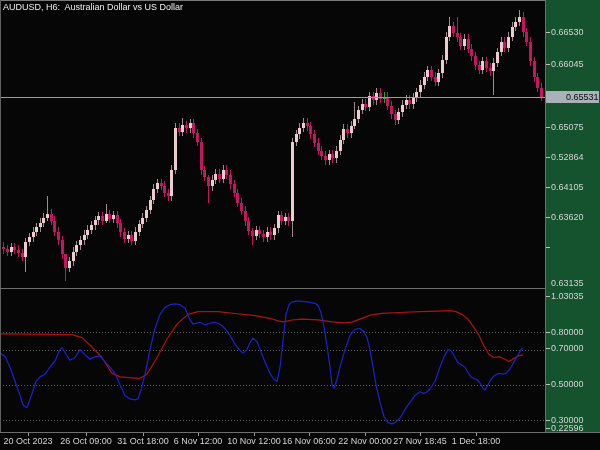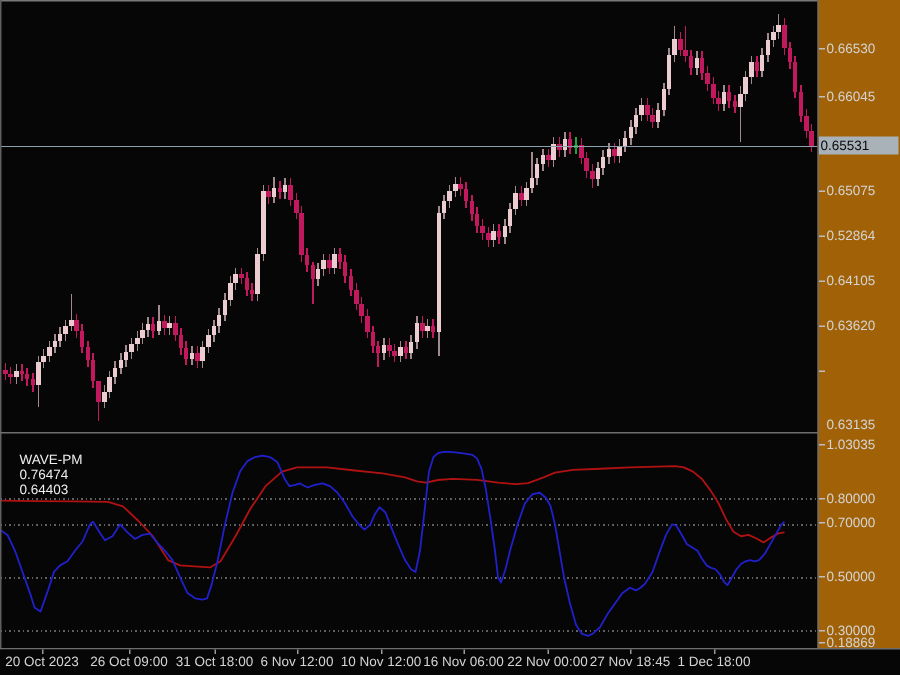--- a/index.html
+++ b/index.html
@@ -16,32 +16,32 @@
   .ind-label{
     left:3px;top:291px;font-size:9px;color:#efefef;white-space:pre;
   }
   .ind-label span{margin-right:4px;}
   .border-top{left:0;top:0;width:545px;height:1px;background:#787878;}
   .border-left{left:0;top:0;width:1px;height:433px;background:#5f5f5f;}
   .sep-panels{left:0;top:288px;width:600px;height:1px;background:#6e6e6e;}
   .sep-bottom{left:0;top:432px;width:600px;height:1px;background:#6e6e6e;}
   .right-axis{
     left:545px;top:0;width:55px;height:432px;border-left:1px solid #6e6e6e;
-    box-sizing:border-box;background:#a16207;
+    box-sizing:border-box;background:#14532d;
   }
   .right-axis .lab{
     position:absolute;left:5px;font-size:9px;color:#d4d4d4;white-space:nowrap;
   }
   .right-axis .tick{
     position:absolute;left:0;width:4px;height:1px;background:#bdbdbd;
   }
   .price-tag{
     position:absolute;left:546px;top:91px;width:53px;height:12px;
     background:#a9b1b9;color:#0a0a0a;font-size:9px;line-height:12px;
-    padding-left:1px;box-sizing:border-box;
+    padding-left:20px;box-sizing:border-box;
   }
   .time-axis{left:0;top:433px;width:476px;height:17px;background:#060606;}
   .time-axis .lab{
     position:absolute;top:3px;font-size:9px;color:#d4d4d4;white-space:nowrap;
     transform:translateX(-50%);
   }
   .time-axis .tick{
     position:absolute;top:0;width:1px;height:3px;background:#9a9a9a;
   }
   svg{display:block;}
@@ -344,35 +344,31 @@
       <rect x="528.5" y="41.5" width="3" height="19.5" fill="#c2195e" shape-rendering="crispEdges"></rect>
       <line x1="534" x2="534" y1="56.5" y2="81.5" stroke="#c2195e" stroke-width="1" shape-rendering="crispEdges"></line>
       <rect x="532.5" y="61" width="3" height="16" fill="#c2195e" shape-rendering="crispEdges"></rect>
       <line x1="537.5" x2="537.5" y1="72.5" y2="92" stroke="#c2195e" stroke-width="1" shape-rendering="crispEdges"></line>
       <rect x="536" y="77" width="3" height="10.5" fill="#c2195e" shape-rendering="crispEdges"></rect>
       <line x1="541" x2="541" y1="82.5" y2="101" stroke="#c2195e" stroke-width="1" shape-rendering="crispEdges"></line>
       <rect x="539.5" y="87.5" width="3" height="9.5" fill="#c2195e" shape-rendering="crispEdges"></rect>
       <line x1="0" x2="545" y1="97.5" y2="97.5" stroke="#8fa0ad" stroke-width="1" shape-rendering="crispEdges"></line>
     </svg>
 
+  <div class="abs chart-title">AUDUSD, H6:  Australian Dollar vs US Dollar</div>
 
   <svg id="indSvg" class="abs" style="left:0;top:289px" width="545" height="143" viewBox="0 0 545 143">
       <line x1="0" x2="545" y1="43.5" y2="43.5" stroke="#606060" stroke-width="1" stroke-dasharray="1 2" shape-rendering="crispEdges"></line>
       <line x1="0" x2="545" y1="61.10000000000002" y2="61.10000000000002" stroke="#606060" stroke-width="1" stroke-dasharray="1 2" shape-rendering="crispEdges"></line>
       <line x1="0" x2="545" y1="96.30000000000001" y2="96.30000000000001" stroke="#606060" stroke-width="1" stroke-dasharray="1 2" shape-rendering="crispEdges"></line>
       <line x1="0" x2="545" y1="131.5" y2="131.5" stroke="#606060" stroke-width="1" stroke-dasharray="1 2" shape-rendering="crispEdges"></line>
       <polyline points="0,44.8 25,45.1 50,45.3 72,45.6 82,48.6 92,58.0 102,68.5 112,84.4 120,87.9 132,88.8 140,89.3 147,85.2 157,68.5 167,50.0 177,35.1 188,25.4 198,22.6 218,22.6 235,24.5 255,26.6 270,29.3 278,31.9 284,32.8 292,31.0 302,30.2 318,30.9 332,32.8 344,33.8 352,33.1 362,29.4 370,26.1 382,24.3 400,23.5 420,22.6 438,22.1 450,21.7 456,22.6 462,25.4 468,30.3 474,38.4 479,46.5 484,57.1 489,65.5 494,68.5 499,67.6 504,69.8 509,72.6 514,69.4 519,66.6 523,65.9" fill="none" stroke="#b01212" stroke-width="1.2" stroke-linejoin="round"></polyline>
       <polyline points="0,64.1 5,67.6 10,78.2 15,92.3 20,106.4 23,116.0 27,118.7 32,104.6 36,92.3 40,87.9 45,85.2 50,78.2 55,72.0 60,60.6 62,58.8 67,66.8 70,71.2 75,68.5 80,60.6 85,65.9 90,70.3 95,67.6 100,66.8 105,72.9 110,78.2 115,84.4 120,95.8 125,106.4 130,109.9 135,110.8 138,109.9 141,101.1 145,85.2 150,60.6 155,39.5 160,25.4 165,18.4 170,15.7 175,14.8 180,15.7 185,19.2 190,30.7 193,35.1 197,34.2 200,33.3 205,36.0 210,34.2 215,33.3 220,35.1 225,39.5 230,46.5 235,55.3 240,61.5 243,64.1 247,60.6 250,53.6 253,49.2 257,52.7 260,60.6 265,72.9 270,84.4 274,90.5 277,92.3 280,78.2 283,51.8 286,25.4 289,15.7 292,13.1 296,12.2 300,12.2 305,12.7 310,13.4 315,14.3 318,16.6 321,23.6 324,37.7 327,57.1 330,78.2 332,95.8 334,99.3 337,90.5 340,78.2 345,60.6 350,46.5 355,40.4 360,39.5 364,43.0 367,48.3 370,60.6 373,78.2 376,95.8 380,113.4 384,127.5 388,133.6 392,134.9 395,133.6 400,129.2 405,120.4 410,113.4 415,106.4 420,102.8 424,104.6 427,102.8 430,100.2 435,92.3 440,78.2 444,67.6 448,60.6 451,61.5 455,68.5 458,73.8 461,75.6 465,78.2 468,83.5 471,87.9 474,89.6 477,90.5 480,94.0 483,99.3 485,101.1 488,95.8 491,90.5 494,87.0 497,85.2 500,84.4 503,85.2 506,84.4 510,80.0 514,72.9 518,65.9 521,60.6 523,58.8" fill="none" stroke="#2020cc" stroke-width="1.2" stroke-linejoin="round"></polyline>
     </svg>
 
-  <div class="abs ind-label">
-    <span>WAVE-PM</span>
-    <span>0.76474</span>
-    <span>0.64403</span>
-  </div>
 
   <div class="abs border-top"></div>
   <div class="abs border-left"></div>
   <div class="abs sep-panels"></div>
   <div class="abs sep-bottom"></div>
 
   <div id="rightAxis" class="abs right-axis">
       <div class="tick" style="top: 32px;"></div>
       <div class="lab" style="top: 27px;">0.66530</div>
       <div class="tick" style="top: 64px;"></div>
@@ -391,21 +387,21 @@
       <div class="lab" style="top: 291px;">1.03035</div>
       <div class="tick" style="top: 332px;"></div>
       <div class="lab" style="top: 327px;">0.80000</div>
       <div class="tick" style="top: 348px;"></div>
       <div class="lab" style="top: 343px;">0.70000</div>
       <div class="tick" style="top: 384px;"></div>
       <div class="lab" style="top: 379px;">0.50000</div>
       <div class="tick" style="top: 420px;"></div>
       <div class="lab" style="top: 415px;">0.30000</div>
       <div class="tick" style="top: 428px;"></div>
-      <div class="lab" style="top: 423px;">0.18869</div>
+      <div class="lab" style="top: 423px;">0.22596</div>
     </div>
 
   <div class="price-tag">0.65531</div>
 
   <div id="timeAxis" class="abs time-axis">
       <div class="tick" style="left: 28px;"></div>
       <div class="lab" style="left: 28px;">20 Oct 2023</div>
       <div class="tick" style="left: 86px;"></div>
       <div class="lab" style="left: 86px;">26 Oct 09:00</div>
       <div class="tick" style="left: 143px;"></div>

